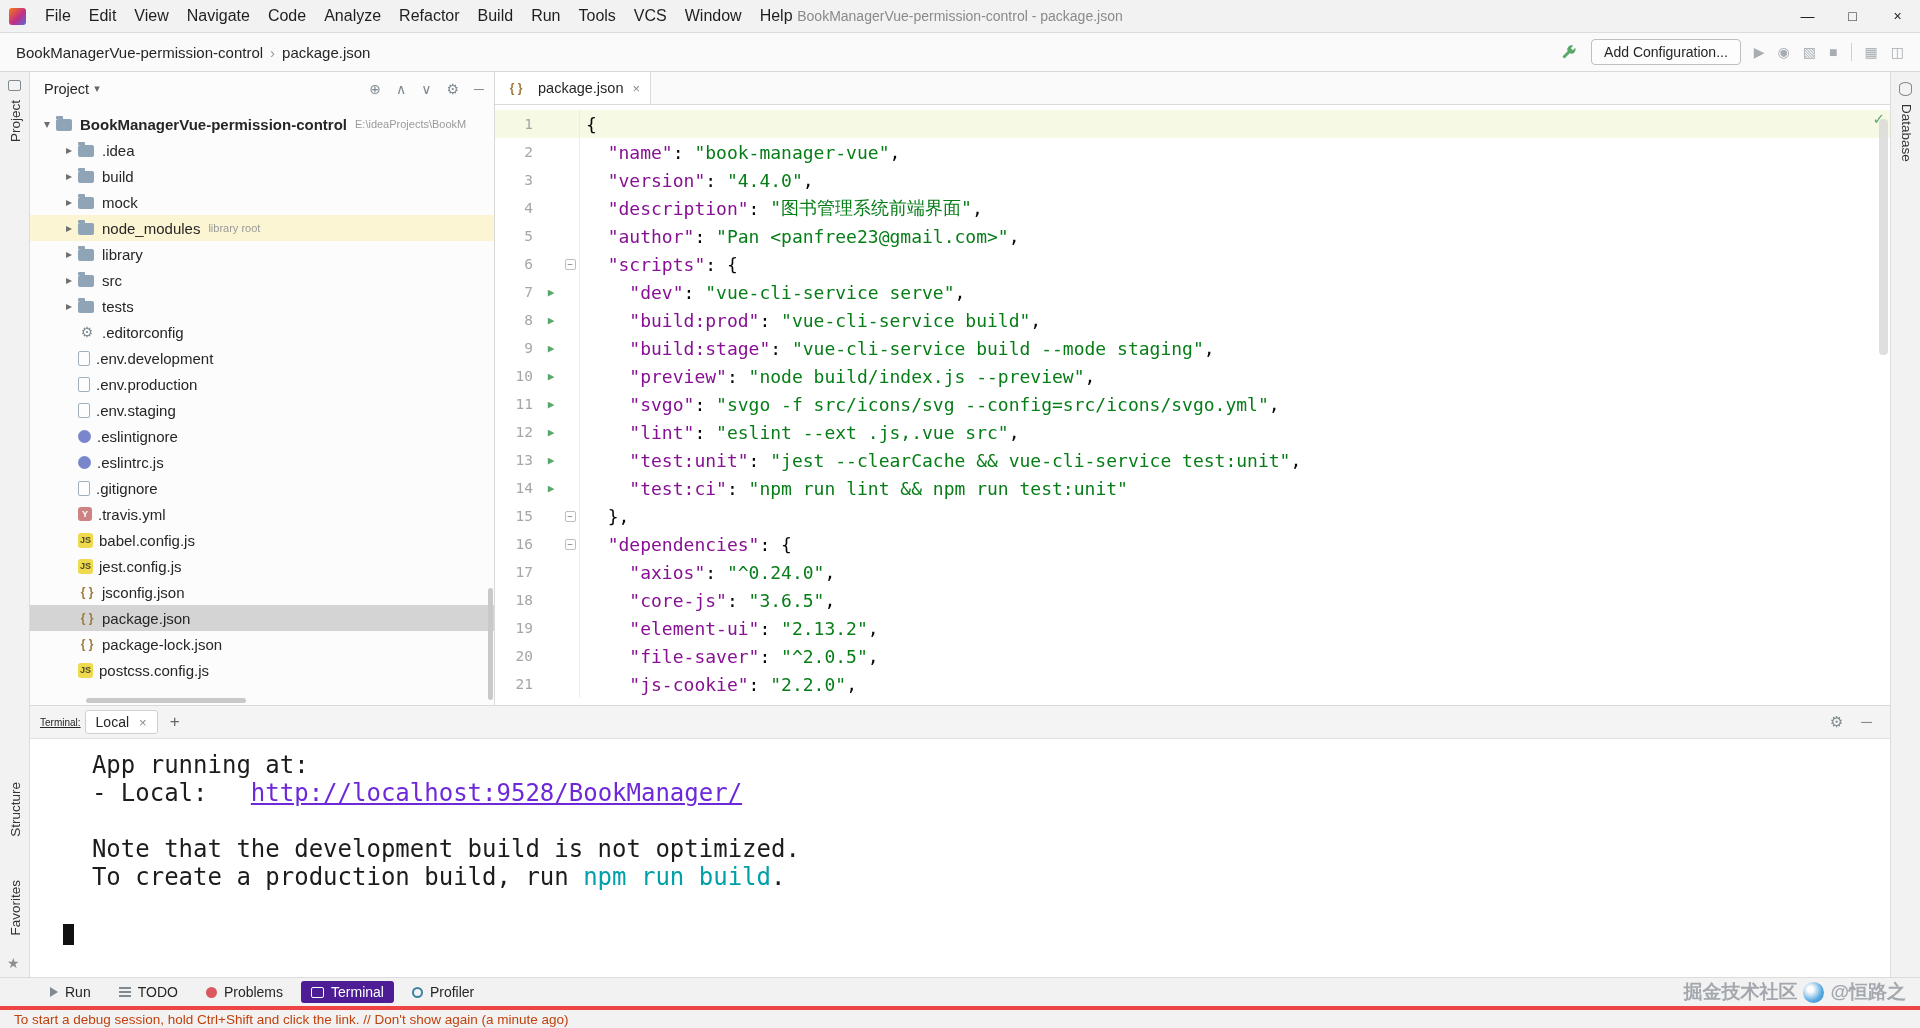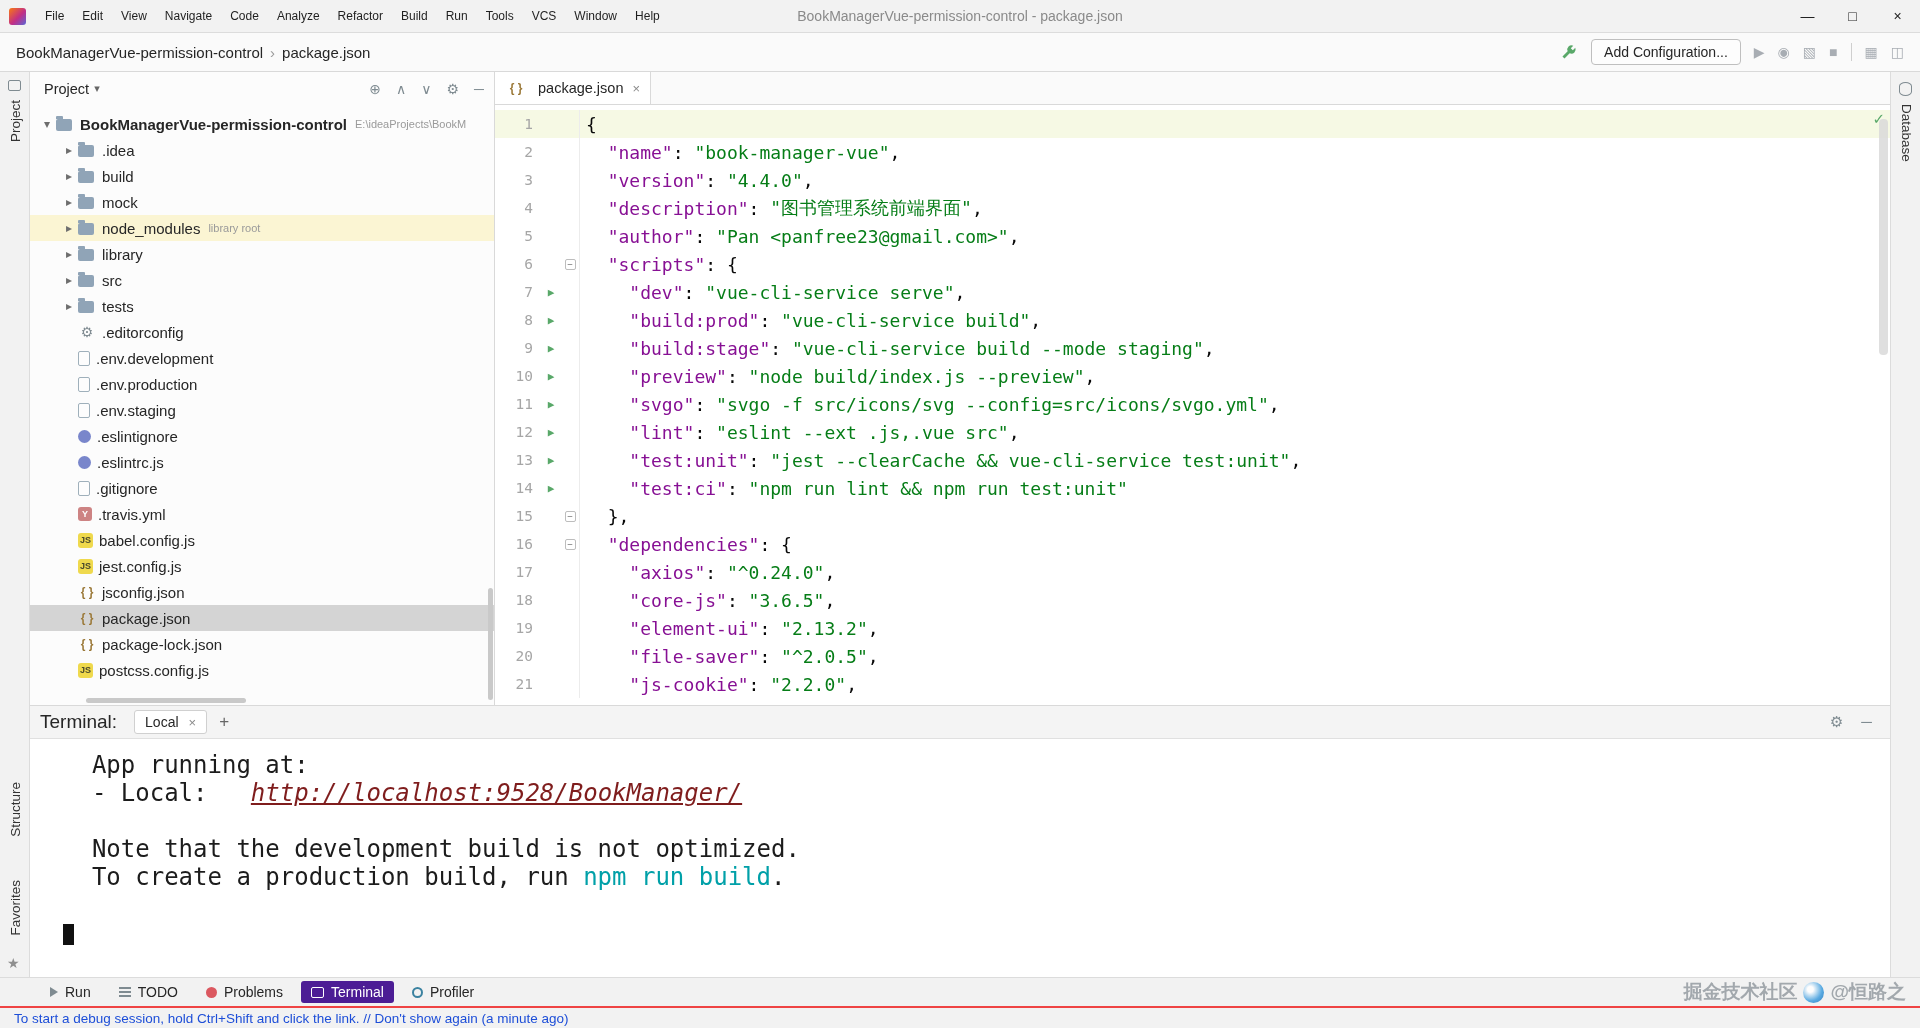--- a/index.html
+++ b/index.html
@@ -3,21 +3,21 @@
 <meta charset="utf-8">
 <style>
   *{margin:0;padding:0;box-sizing:border-box;}
   html,body{width:1920px;height:1028px;overflow:hidden;font-family:"Liberation Sans","DejaVu Sans",sans-serif;}
   #app{position:relative;width:1920px;height:1028px;background:#f2f2f2;overflow:hidden;}
 
   
   #titlebar{position:absolute;top:0;left:0;right:0;height:33px;background:#f2f2f2;border-bottom:1px solid #dcdcdc;display:flex;align-items:center;}
   .app-icon{width:17px;height:17px;border-radius:3px;background:linear-gradient(135deg,#f97a12,#c22e85 55%,#5a67d8);margin:0 10px 0 9px;flex:none;}
   #menu-bar{display:flex;align-items:center;height:33px;}
-  .menu-item{padding:0 9px;font-size:12px;color:#1f1f1f;line-height:32px;}
+  .menu-item{padding:0 9px;font-size:16px;color:#1f1f1f;line-height:32px;}
   #window-title{position:absolute;left:50%;transform:translateX(-50%);font-size:14px;color:#8a8a8a;white-space:nowrap;}
   .win-controls{position:absolute;right:0;top:0;height:32px;display:flex;}
   .win-btn{width:45px;height:32px;display:flex;align-items:center;justify-content:center;font-size:14px;color:#222;}
 
   
   #navbar{position:absolute;top:33px;left:0;right:0;height:39px;background:#fafafa;border-bottom:1px solid #d9d9d9;display:flex;align-items:center;padding-left:16px;}
   .crumb{font-size:15px;color:#262626;}
   .crumb-sep{color:#9a9a9a;margin:0 7px;font-size:15px;}
   .nav-right{margin-left:auto;display:flex;align-items:center;gap:13px;padding-right:16px;}
   .wrench-svg{width:18px;height:18px;display:block;}
@@ -76,45 +76,45 @@
   .lcode{white-space:pre;font-size:18px;color:#000;border-left:1px solid #ececec;padding-left:6px;height:100%;display:flex;align-items:center;}
   .tok-k{color:#871094;}
   .tok-s{color:#067D17;}
   .tok-p{color:#080808;}
   #ed-check{position:absolute;top:38px;right:5px;color:#59A869;font-size:15px;font-weight:bold;}
   #ed-vscroll{position:absolute;top:47px;right:2px;width:9px;height:236px;background:#d9d9d9;border-radius:4px;opacity:.85;}
 
   
   #terminal{position:absolute;left:30px;top:705px;right:30px;height:272px;background:#fff;border-top:1px solid #d9d9d9;}
   #terminal-header{height:33px;background:#f4f4f4;border-bottom:1px solid #e0e0e0;display:flex;align-items:center;padding:0 10px;}
-  #terminal-label{font-size:19px;color:#262626;margin-right:17px;}
+  #terminal-label{font-size:10px;color:#262626;margin-right:4px;text-decoration:underline;}
   .term-tab{display:flex;align-items:center;gap:8px;background:#fff;border:1px solid #d0d0d0;border-radius:3px;padding:3px 10px;font-size:14px;color:#262626;}
   .term-plus{color:#666;font-size:17px;margin-left:12px;}
   .term-right{margin-left:auto;display:flex;gap:18px;color:#7f8b91;font-size:15px;padding-right:8px;}
   #terminal-content{position:absolute;top:33px;left:0;right:0;bottom:0;padding:12px 0 0 33px;font-family:"DejaVu Sans Mono",monospace;font-size:24px;overflow:hidden;}
   .term-line{height:28px;white-space:pre;color:#1c1c1c;}
-  .tseg-l{color:#7f1d1d;text-decoration:underline;font-style:italic;}
+  .tseg-l{color:#6d28d9;text-decoration:underline;}
   .tseg-c{color:#00A0A8;}
   .term-cursor{display:inline-block;width:11px;height:21px;background:#111;vertical-align:middle;}
 
   
   #bottom-bar{position:absolute;left:0;right:0;top:977px;height:29px;background:#f2f2f2;border-top:1px solid #dcdcdc;display:flex;align-items:center;padding-left:40px;}
   .tool-btn{display:flex;align-items:center;gap:7px;padding:3px 10px;border-radius:3px;font-size:14px;color:#262626;margin-right:8px;}
   .tool-btn.active{background:#4c1d95;color:#fff;}
   .bicon{flex:none;display:inline-block;}
   .bicon-run{width:0;height:0;border-left:8px solid #7f8b91;border-top:5px solid transparent;border-bottom:5px solid transparent;}
   .bicon-todo{width:12px;height:10px;background:repeating-linear-gradient(to bottom,#7f8b91 0 2px,transparent 2px 4px);}
   .bicon-problems{width:11px;height:11px;border-radius:50%;background:#db5860;}
   .bicon-terminal{width:13px;height:11px;border:1.5px solid currentColor;border-radius:2px;}
   .bicon-profiler{width:11px;height:11px;border-radius:50%;border:2px solid #3b82a0;}
   #watermark{position:absolute;right:14px;top:50%;transform:translateY(-50%);display:flex;align-items:center;gap:6px;color:#9aa0a6;font-size:19px;font-weight:bold;opacity:.9;}
   .wm-avatar{width:21px;height:21px;border-radius:50%;background:radial-gradient(circle at 35% 35%,#fff 15%,#4aa3e0 60%,#1b6fb8);}
 
   
-  #status-bar{position:absolute;left:0;right:0;bottom:0;height:22px;background:#f2f2f2;border-top:2px solid #ef4444;display:flex;align-items:center;padding-left:14px;font-size:13.5px;color:#1d4ed8;text-align:center;}
+  #status-bar{position:absolute;left:0;right:0;bottom:0;height:22px;background:#f2f2f2;border-top:4px solid #ef4444;display:flex;align-items:center;padding-left:14px;font-size:13.5px;color:#c2410c;text-align:center;}
 </style>
 </head>
 <body>
 
 <div id="app">
 
   <div id="titlebar">
     <span class="app-icon"></span>
     <div id="menu-bar">
         <span class="menu-item">File</span>

